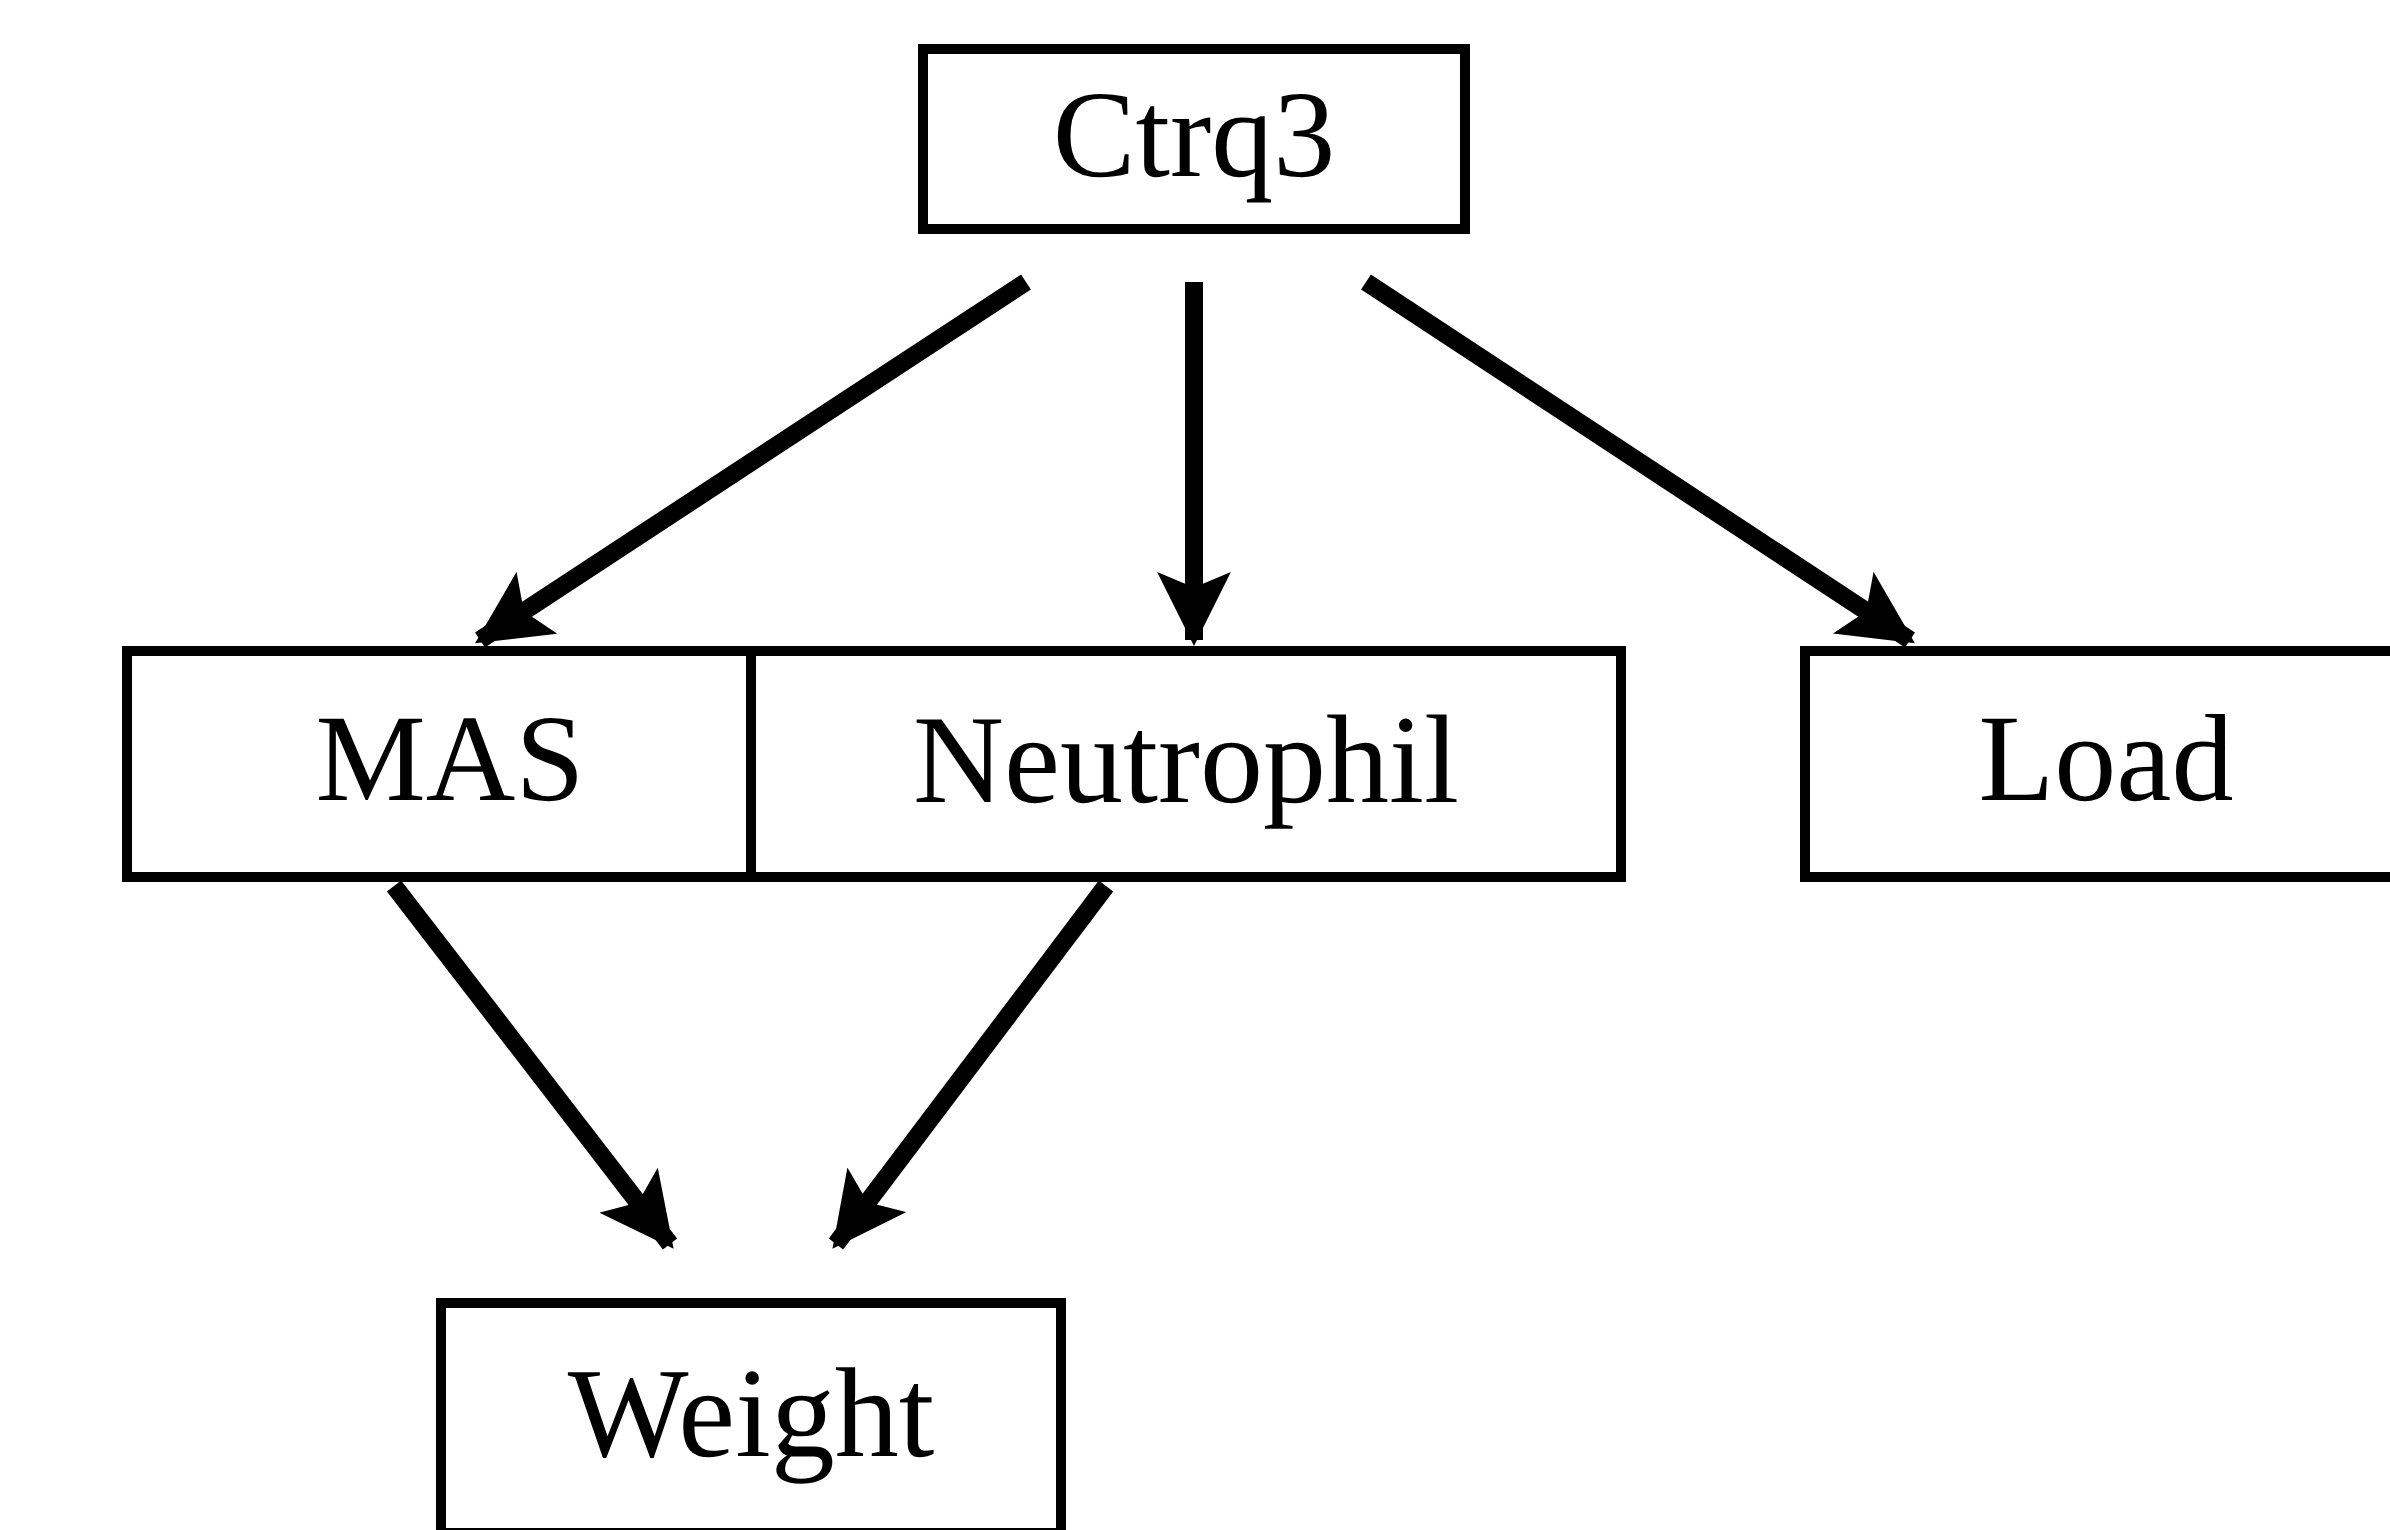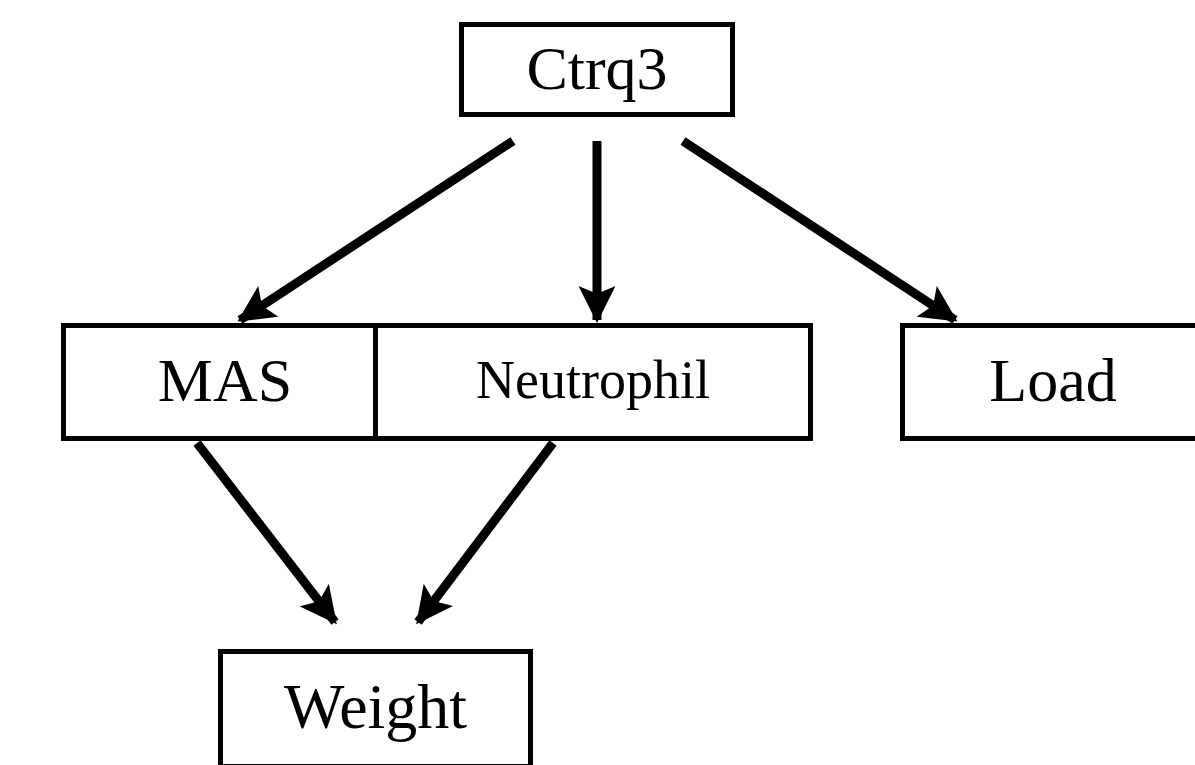--- a/index.html
+++ b/index.html
@@ -42,21 +42,21 @@
     white-space: nowrap;
     letter-spacing: 0px;
     padding-bottom: 4px;
   }
   #node-ctrq3   { left: 459px; top: 22px;  width: 276px; height: 95px; align-items: center; }
   #node-mas     { left: 17px;  top: 323px; width: 328px; height: 118px; margin-left: 44px; }
   #node-neutro  { left: 373px; top: 323px; width: 440px; height: 118px; }
   #node-load    { left: 900px; top: 323px; width: 306px; height: 118px; }
   #node-weight  { left: 218px; top: 649px; width: 315px; height: 120px; }
   #node-weight .node-label { font-size: 64px; }
-  #node-neutro .node-label { font-size: 54px; text-align: center; }
+  #node-neutro .node-label { font-size: 63px; text-align: center; }
 </style>
 </head>
 <body>
 
 <div id="canvas">
 
   <svg id="edge-layer" viewBox="0 0 1195 765" width="1195" height="765" xmlns="http://www.w3.org/2000/svg">
     <defs>
       <marker id="arrowhead" viewBox="0 0 10 10" refX="9.2" refY="5" markerWidth="4.1" markerHeight="4.1" orient="auto-start-reverse" markerUnits="strokeWidth">
         <path d="M 0 0 L 10 5 L 0 10 L 2.1 5 z" fill="#000000"></path>

